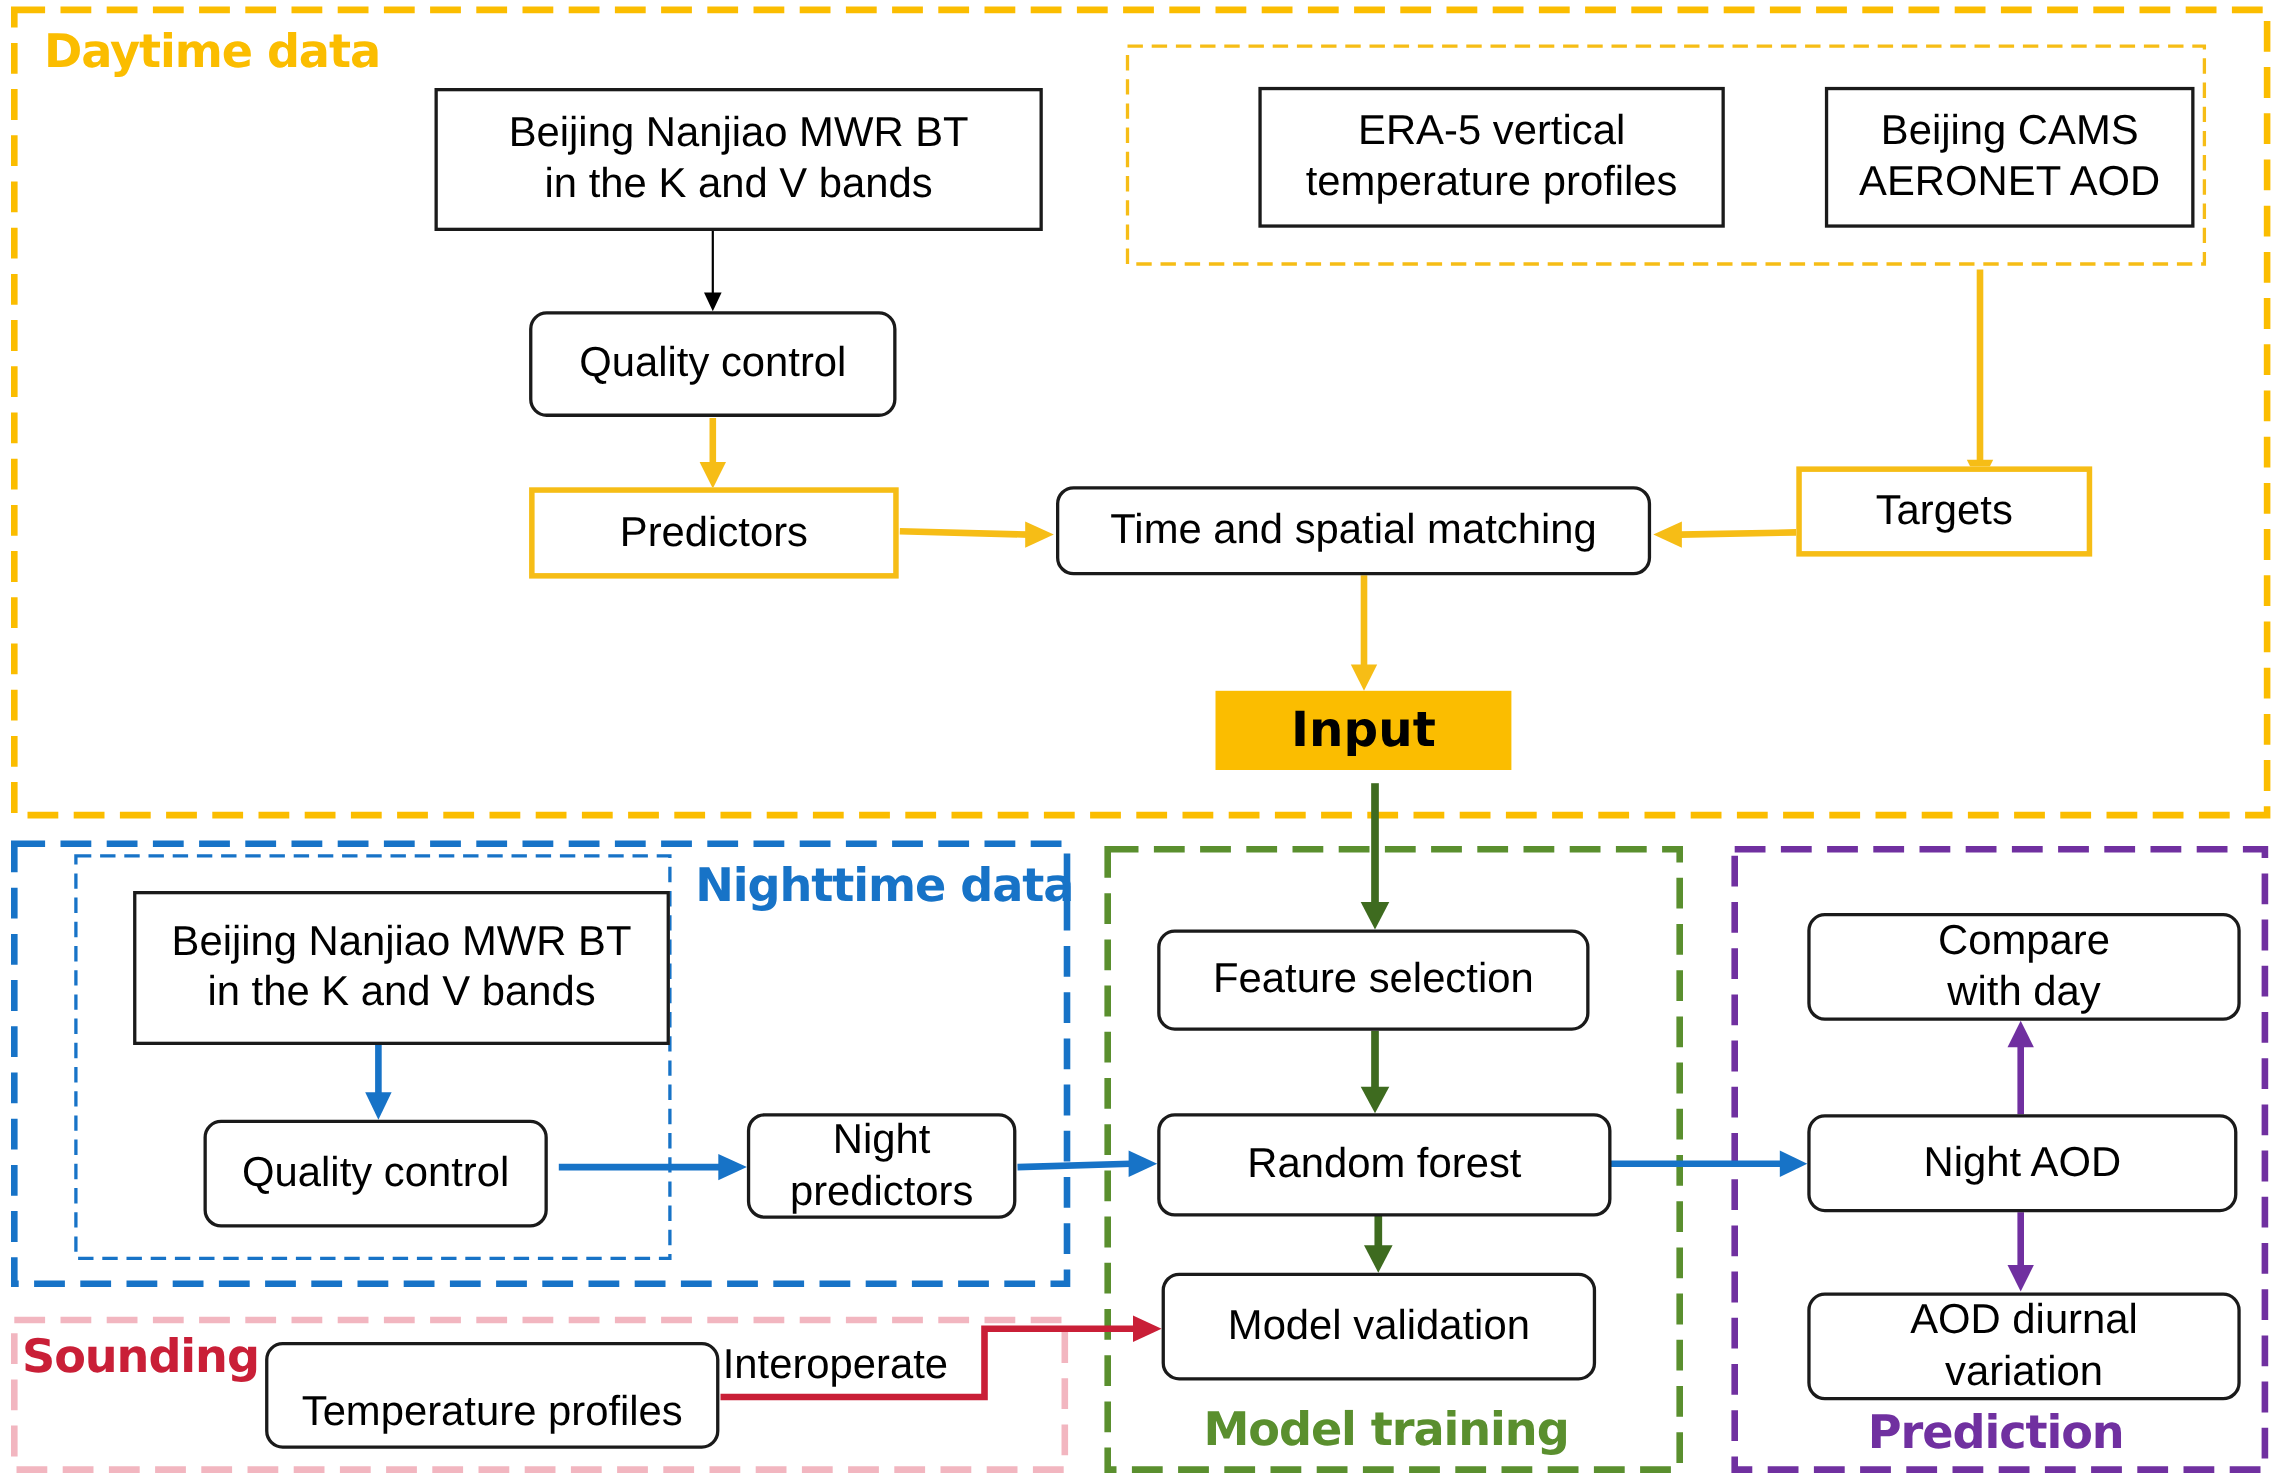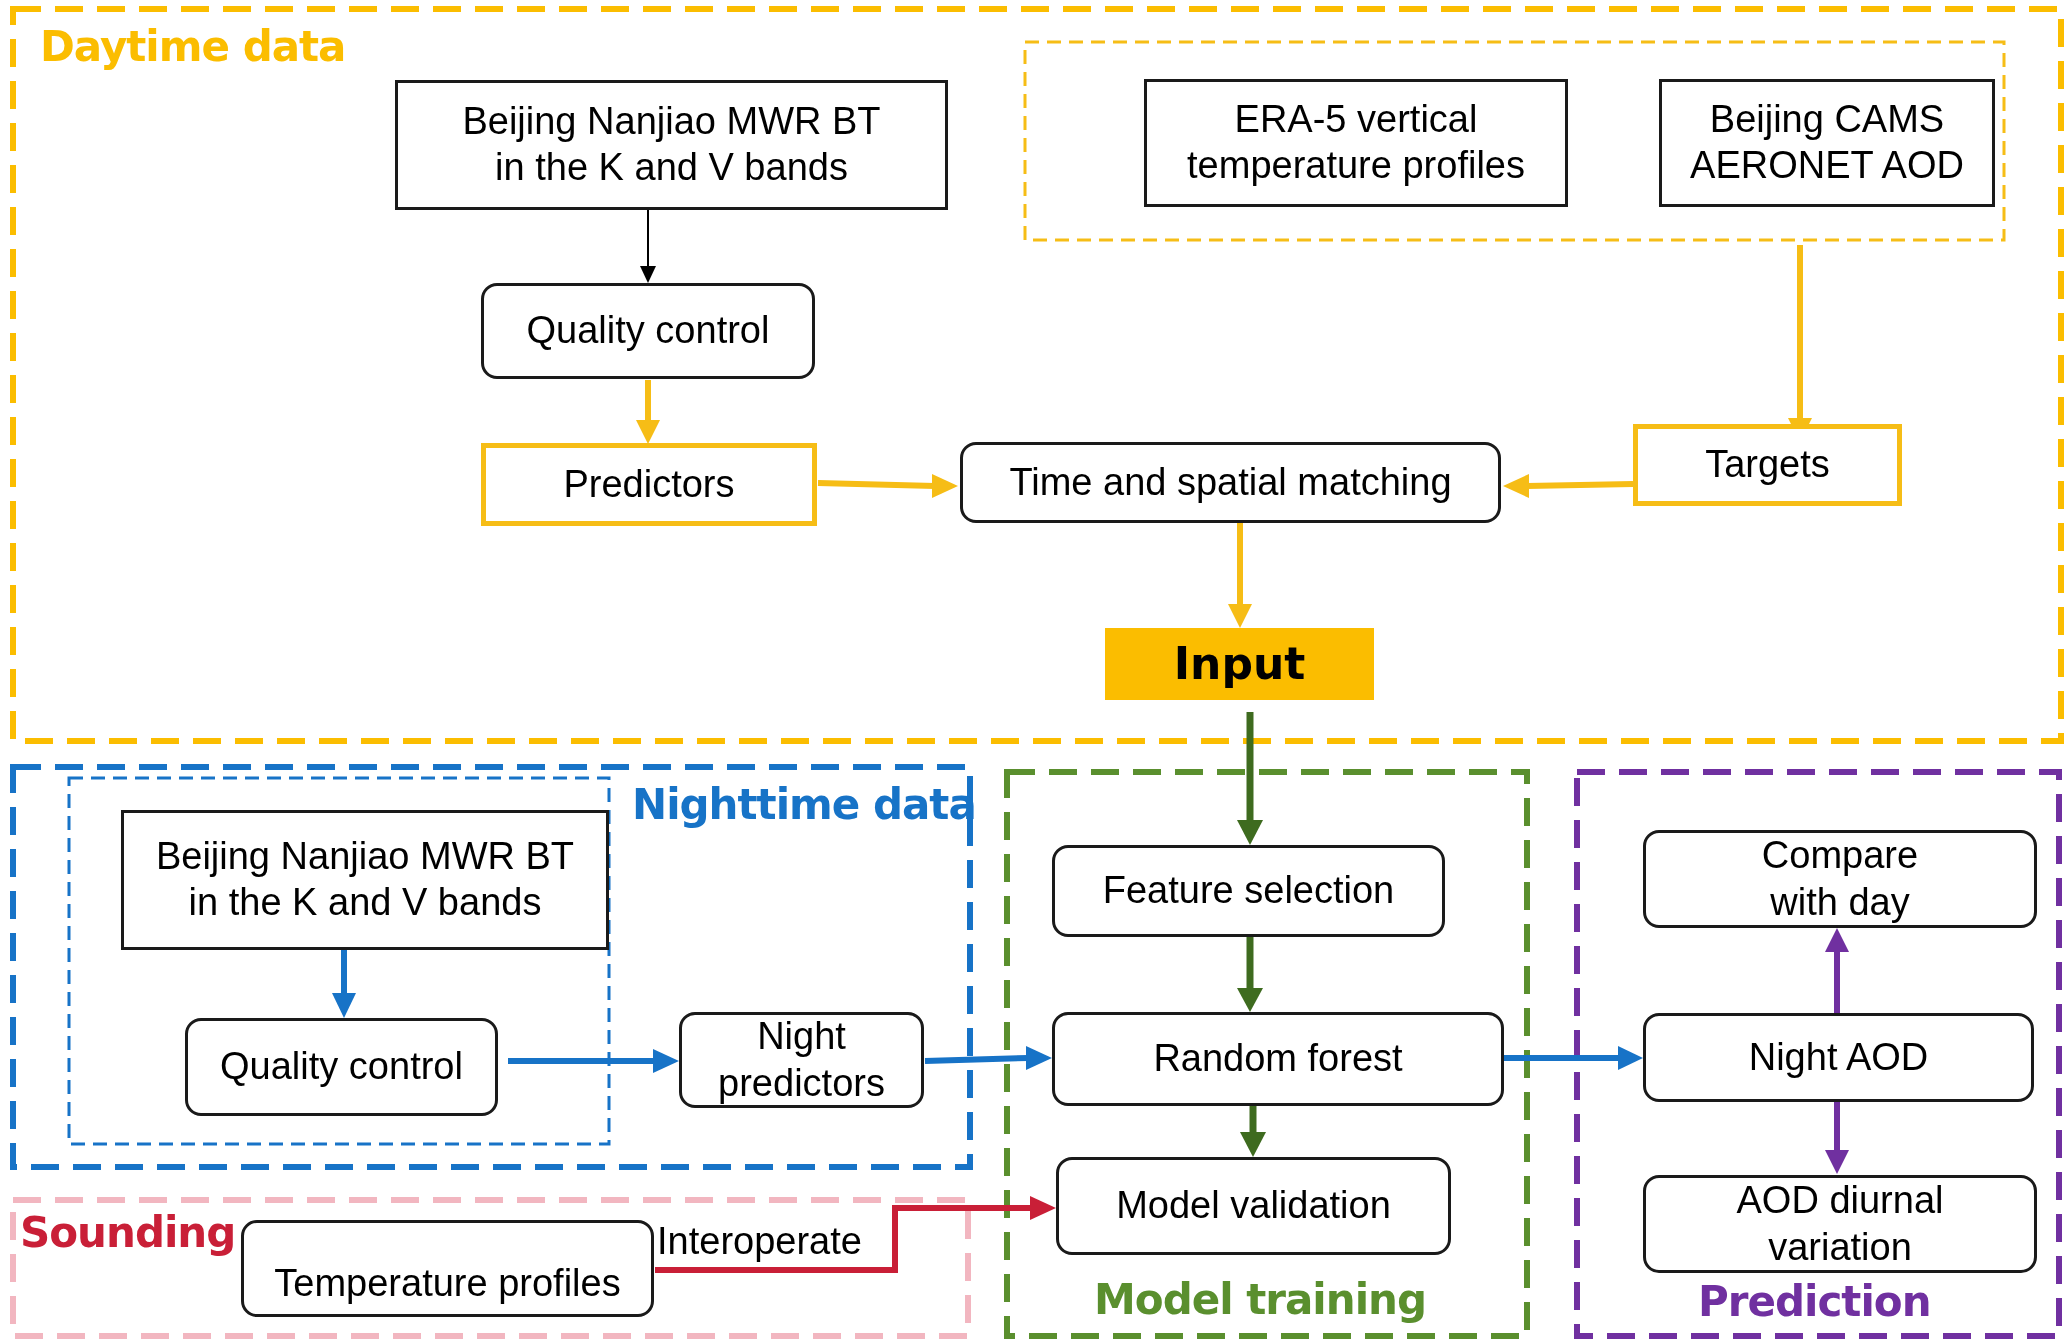--- a/index.html
+++ b/index.html
@@ -122,20 +122,20 @@
 <div class="node sq" style="left:98px; top:810px; width:488px; height:140px;">Beijing Nanjiao MWR BT
 in the K and V bands</div>
 <div class="node rd" style="left:185px; top:1018px; width:313px; height:98px;">Quality control</div>
 <div class="node rd" style="left:679px; top:1012px; width:245px; height:96px; line-height:1.25;">Night
 predictors</div>
 
 <div class="node rd" style="left:241px; top:1220px; width:413px; height:97px; padding-top:30px;">Temperature profiles</div>
 <div class="lbl" style="left:657px; top:1220px;">Interoperate</div>
 
 <div class="node rd" style="left:1052px; top:845px; width:393px; height:92px;">Feature selection</div>
-<div class="node rd" style="left:1052px; top:1012px; width:452px; height:94px;">Random forest</div>
+<div class="node rd" style="left:1052px; top:1012px; width:413px; height:94px;">Random forest</div>
 <div class="node rd" style="left:1056px; top:1157px; width:395px; height:98px;">Model validation</div>
 
 <div class="node rd" style="left:1643px; top:830px; width:394px; height:98px; line-height:1.25;">Compare
 with day</div>
 <div class="node rd" style="left:1643px; top:1013px; width:391px; height:89px;">Night AOD</div>
 <div class="node rd" style="left:1643px; top:1175px; width:394px; height:98px; line-height:1.25;">AOD diurnal
 variation</div>
 
 </body></html>

